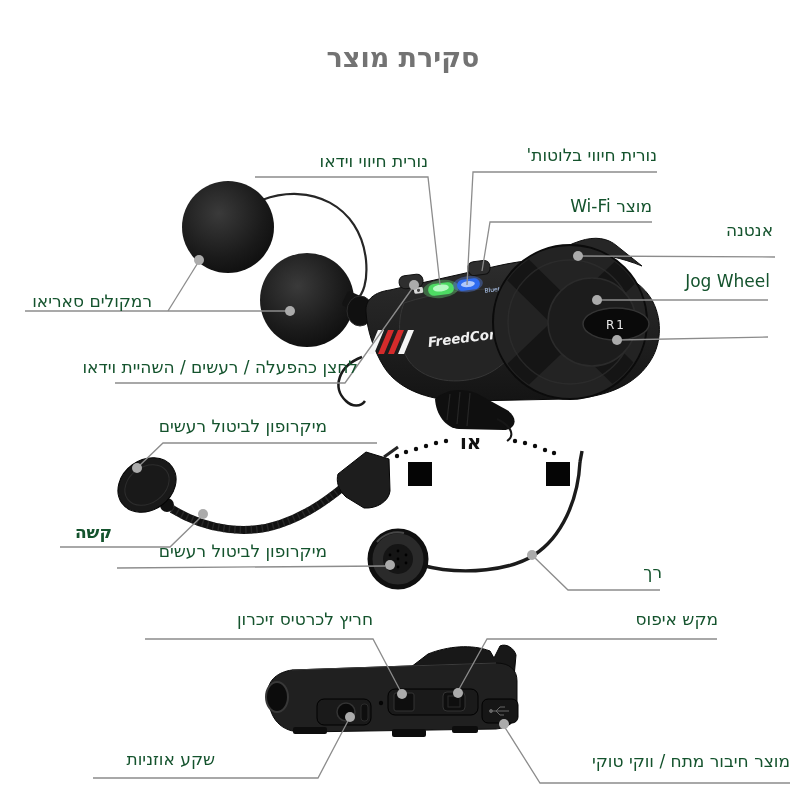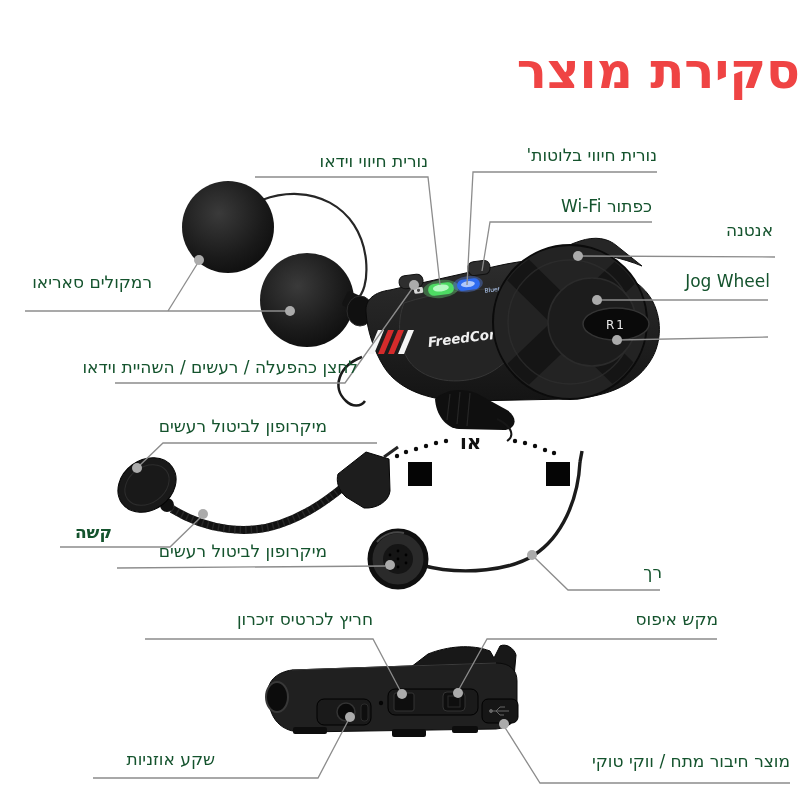--- a/index.html
+++ b/index.html
@@ -1,20 +1,20 @@
 <!DOCTYPE html>
 <html><head>
 <meta charset="utf-8">
 <style>
   html,body{margin:0;padding:0;background:#fff;}
   .stage{position:relative;width:800px;height:800px;background:#ffffff;overflow:hidden;
          font-family:"DejaVu Sans",sans-serif;}
   .art{position:absolute;left:0;top:0;}
-  .title{position:absolute;top:42px;left:6px;right:0;text-align:right;
-         font-size:50px;font-weight:bold;color:#ef4444;direction:rtl;}
+  .title{position:absolute;top:42px;left:6px;right:0;text-align:center;
+         font-size:27px;font-weight:bold;color:#737373;direction:rtl;}
   .lbl{position:absolute;direction:rtl;white-space:nowrap;color:#14532d;
        font-size:17px;line-height:1.25;}
   .lbl.small{font-size:15.5px;line-height:18px;text-align:right;}
   .or{position:absolute;direction:rtl;color:#111;font-size:20px;font-weight:600;}
 </style>
 </head>
 <body>
 
 <div class="stage">
 
@@ -210,26 +210,26 @@
         <circle cx="458" cy="693" r="5"></circle>
       <circle cx="350" cy="717" r="5"></circle>
         <circle cx="504" cy="724" r="5"></circle>
     </g>
   </svg>
 
   <div class="title">סקירת מוצר</div>
 
   <div class="lbl" style="top:151px;right:372px;">נורית חיווי וידאו</div>
   <div class="lbl" style="top:145px;right:143px;">נורית חיווי בלוטות'</div>
-  <div class="lbl" style="top:196px;right:148px;">כפתור Wi-Fi</div>
+  <div class="lbl" style="top:196px;right:148px;">מוצר Wi-Fi</div>
   <div class="lbl" style="top:220px;right:27px;margin-left:10px;">אנטנה</div>
   <div class="lbl" style="top:271px;right:30px;">Jog Wheel</div>
 
 
-  <div class="lbl" style="top:272px;right:648px;">רמקולים סאריאו</div>
+  <div class="lbl" style="top:291px;right:648px;">רמקולים סאריאו</div>
   <div class="lbl" style="top:357px;right:442px;">לחצן כהפעלה / רעשים / השהיית וידאו</div>
   <div class="lbl" style="top:416px;right:473px;">מיקרופון לביטול רעשים</div>
   <div class="lbl" style="top:522px;right:688px;font-weight:bold;">קשה</div>
   <div class="lbl" style="top:541px;right:473px;">מיקרופון לביטול רעשים</div>
   <div class="lbl" style="top:562px;right:138px;">רך</div>
 
   <div class="or" style="top:430px;left:460px;">או</div>
 
   <div class="lbl" style="top:609px;right:427px;">חריץ לכרטיס זיכרון</div>
   <div class="lbl" style="top:609px;right:82px;">מקש איפוס</div>

